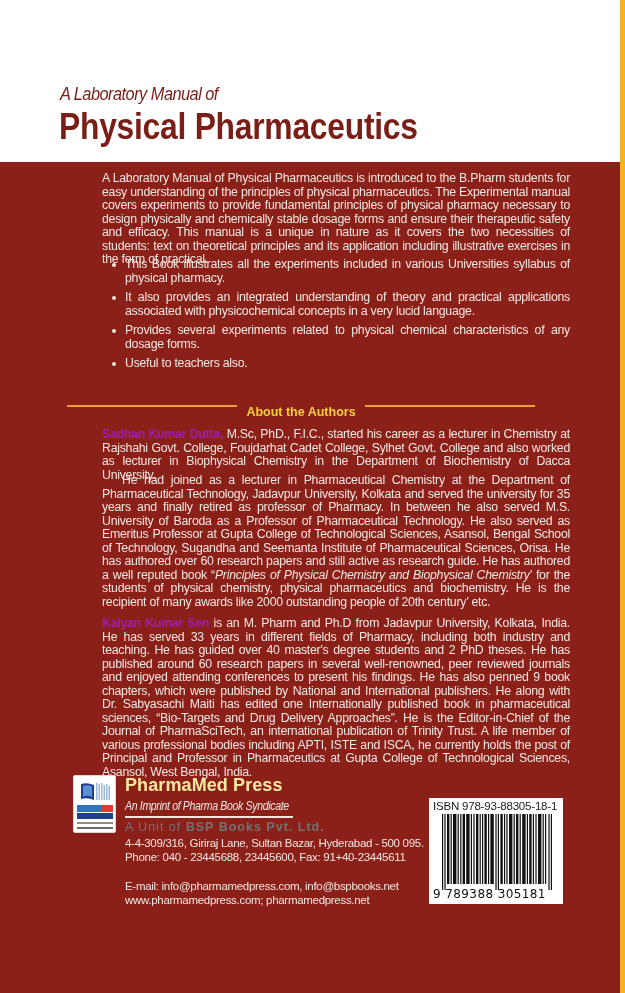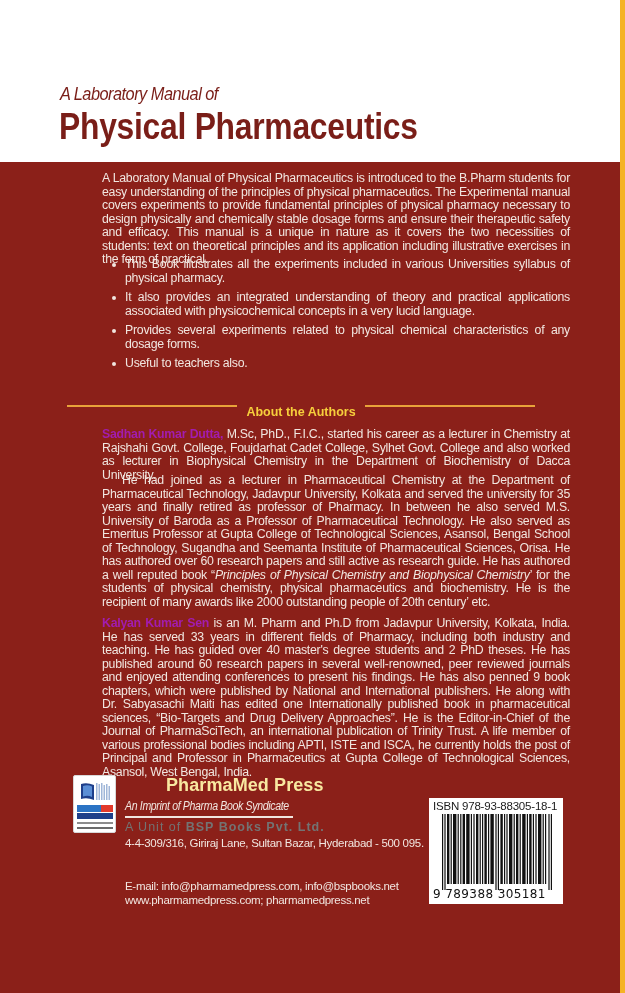--- a/index.html
+++ b/index.html
@@ -35,21 +35,21 @@
 
     .publisher { position: absolute; left: 73px; top: 775px; width: 330px; }
     .logo { position: absolute; left: 0; top: 0; width: 43px; height: 58px; background: #ffffff; border: 1px solid #d8d8d8; border-radius: 2px; }
     .logo .book { position: absolute; left: 5px; top: 5px; width: 32px; height: 21px; }
     .logo .band1 { position: absolute; left: 3px; top: 29px; width: 36px; height: 7px; background: #2b73c4; }
     .logo .band1 .red { position: absolute; right: 0; top: 0; width: 12px; height: 7px; background: #e23a2b; }
     .logo .band2 { position: absolute; left: 3px; top: 37px; width: 36px; height: 6px; background: #1f3f8a; }
     .logo .tiny { position: absolute; left: 3px; top: 46px; width: 36px; height: 2px; background: #8c8c8c; }
     .logo .tiny2 { position: absolute; left: 3px; top: 51px; width: 36px; height: 2px; background: #6a6a6a; }
 
-    .pub-name { position: absolute; left: 52px; top: 0; font-size: 18px; font-weight: bold; color: #f8e8a0; letter-spacing: 0.1px; white-space: nowrap; margin-left: 41px; }
+    .pub-name { position: absolute; left: 52px; top: 0; font-size: 18px; font-weight: bold; color: #f8e8a0; letter-spacing: 0.1px; white-space: nowrap; }
     .pub-imprint { position: absolute; left: 52px; top: 24px; font-size: 12px; font-style: italic; color: #f1e6e0; letter-spacing: -0.4px; transform: scaleX(0.88); transform-origin: left center; white-space: nowrap; }
     .pub-rule { position: absolute; left: 52px; top: 41px; width: 168px; height: 1.5px; background: #f1e6e0; }
     .pub-unit { position: absolute; left: 52px; top: 45px; font-size: 12.5px; color: #737373; letter-spacing: 1px; white-space: nowrap; }
     .pub-unit b { font-weight: bold; }
 
     .contact { position: absolute; left: 125px; width: 290px; color: #f1e6e0; font-size: 11.5px; line-height: 13.5px; letter-spacing: -0.3px; white-space: nowrap; }
     .address { top: 837px; }
     .email { top: 880px; }
 
     .isbn-box { position: absolute; left: 408px; top: 798px; width: 134px; height: 106px; background: #ffffff; margin-left: 21px; }
@@ -113,20 +113,21 @@
       <div class="tiny2"></div>
     </div>
     <div class="pub-name">PharmaMed Press</div>
     <div class="pub-imprint">An Imprint of Pharma Book Syndicate</div>
     <div class="pub-rule"></div>
     <div class="pub-unit"><span>A Unit of </span><b>BSP Books Pvt. Ltd.</b></div>
   </div>
 
   <div class="contact address">
     <div>4-4-309/316, Giriraj Lane, Sultan Bazar, Hyderabad - 500 095.</div>
+    <div>Phone: 040 - 23445688, 23445600, Fax: 91+40-23445611</div>
   </div>
 
   <div class="contact email">
     <div>E-mail: info@pharmamedpress.com, info@bspbooks.net</div>
     <div>www.pharmamedpress.com; pharmamedpress.net</div>
   </div>
 
   <div class="isbn-box">
     <div class="isbn-label">ISBN 978-93-88305-18-1</div>
     <svg class="barcode" viewBox="0 0 110 76" preserveAspectRatio="none">

